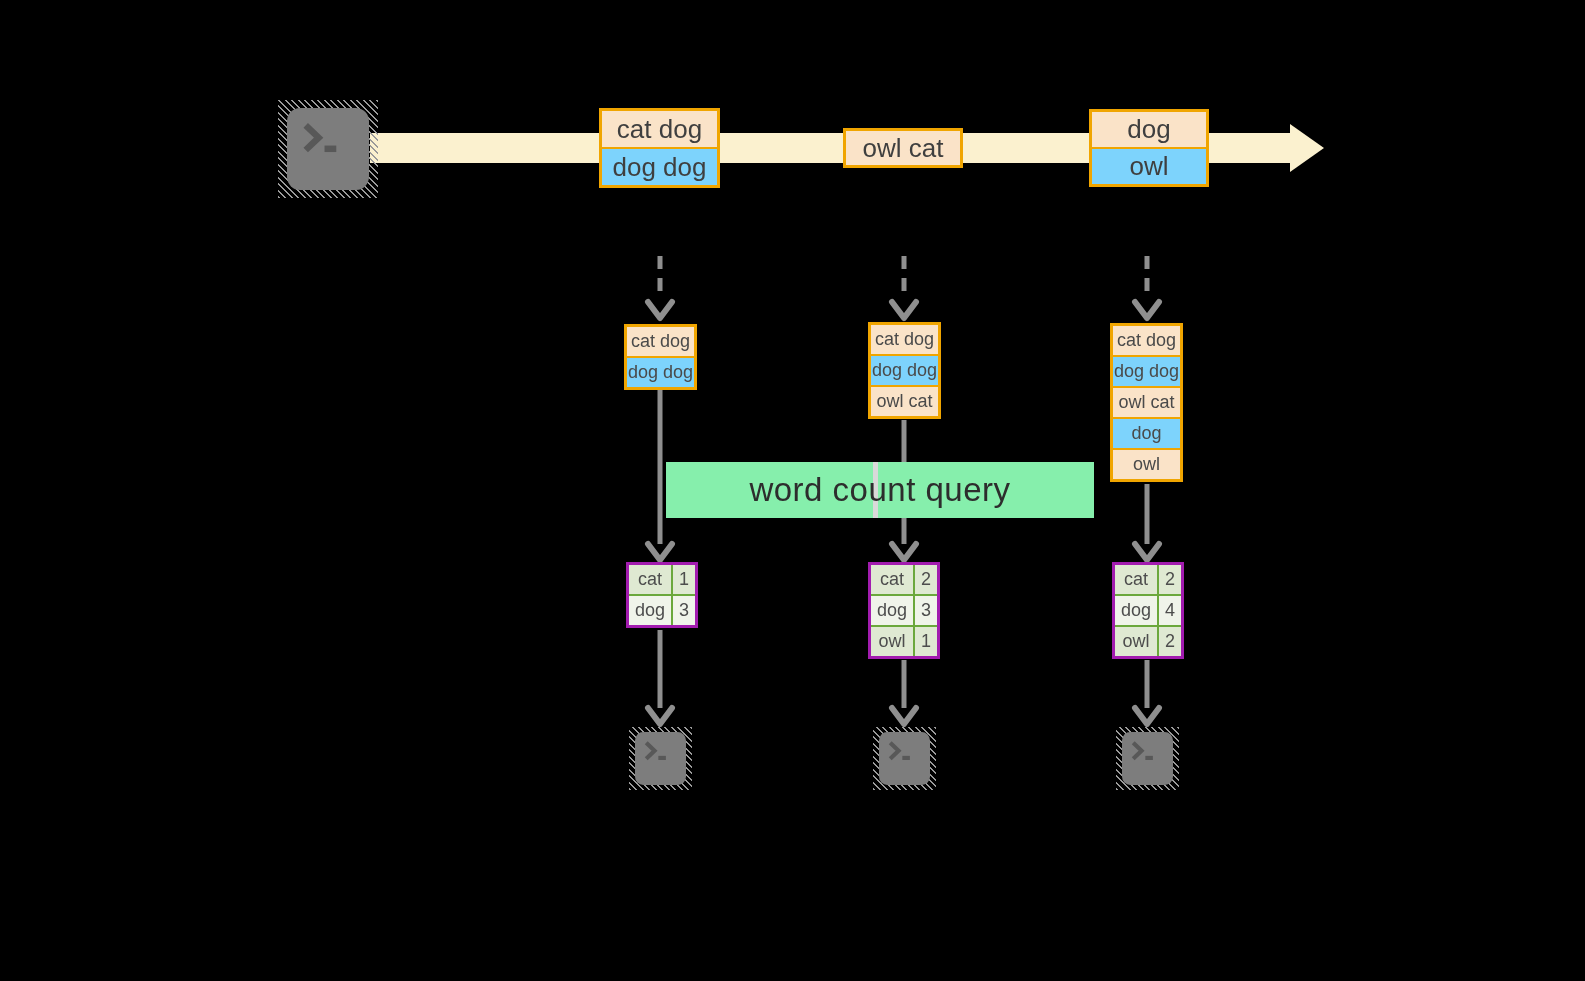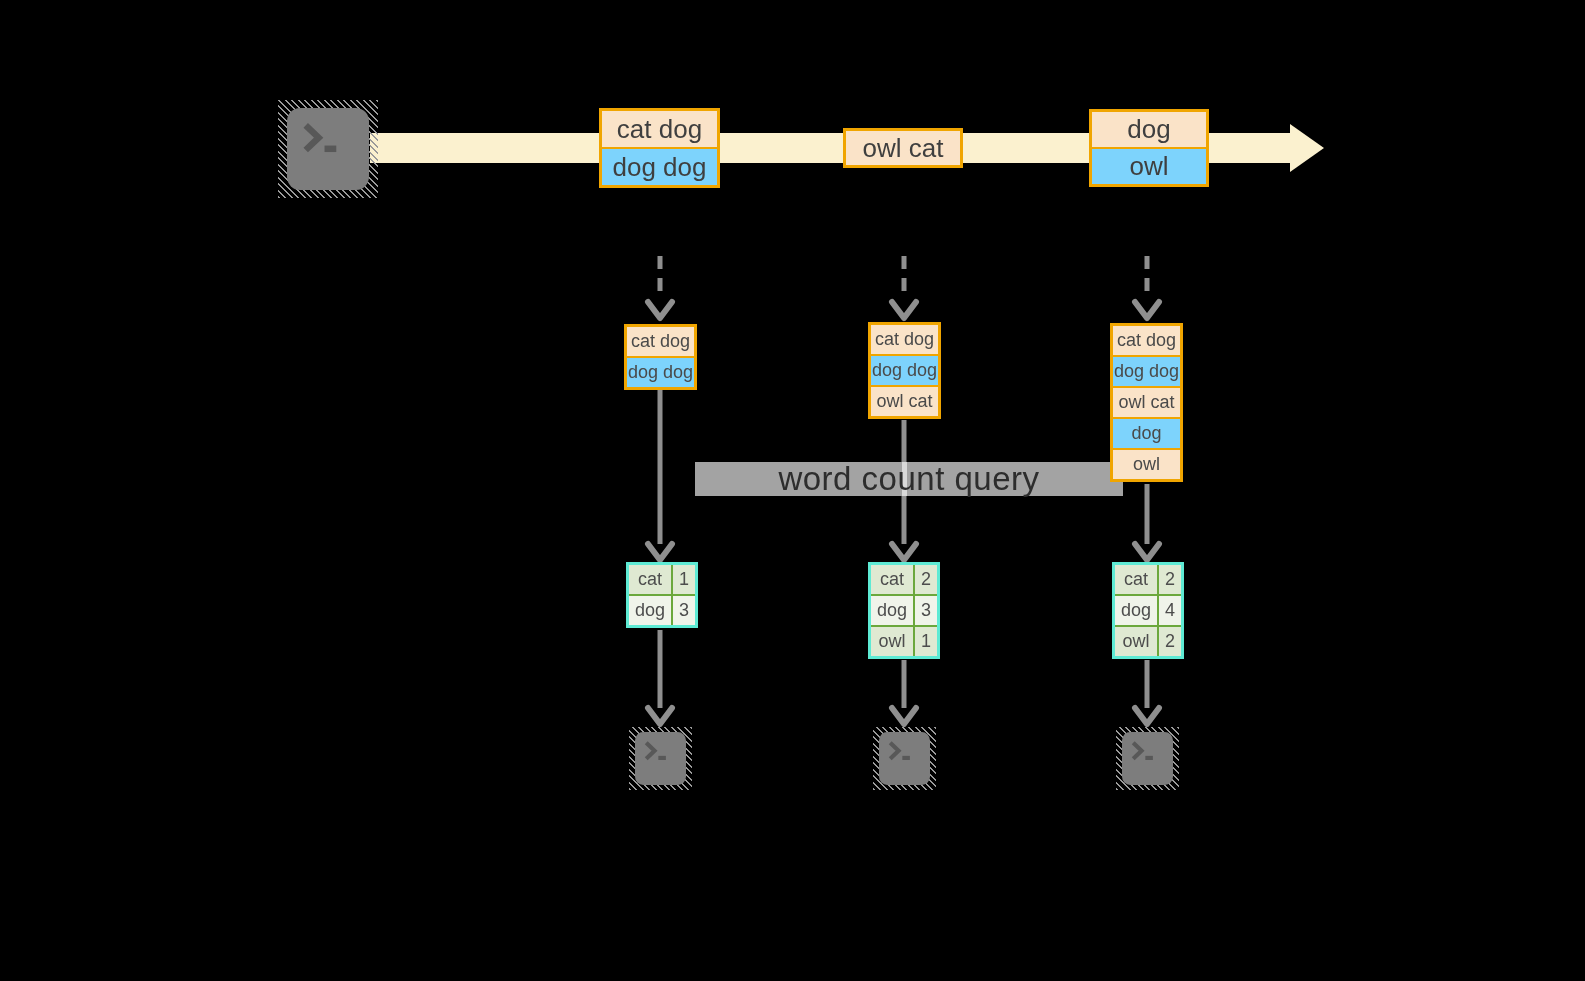--- a/index.html
+++ b/index.html
@@ -23,27 +23,27 @@
   .obox.single{grid-auto-rows:34px;}
   .ocell{display:flex;align-items:center;justify-content:center;
          font-size:26px;color:#3f3f3f;}
   .fill-peach{background:#fae3c8;}
   .fill-cream{background:#7dd3fc;}
   
   .buffer{position:absolute;z-index:3;display:grid;grid-auto-rows:29px;gap:2px;width:67px;
           background:#f0a500;border:3px solid #f0a500;}
   .bcell{display:flex;align-items:center;justify-content:center;font-size:18px;color:#4a4a4a;}
   
-  .banner{position:absolute;left:695px;top:462px;width:428px;height:34px;background:#a3a3a3;z-index:2;}
+  .banner{position:absolute;left:666px;top:462px;width:428px;height:56px;background:#86efac;z-index:2;}
   .banner-stem{position:absolute;left:207px;top:0;width:5px;height:100%;background:#d9d9d9;}
   .banner-label{position:absolute;inset:0;display:flex;align-items:center;justify-content:center;
                 font-size:33px;color:#2d2d2d;letter-spacing:0.5px;}
   
   .ctable{position:absolute;z-index:3;display:grid;grid-template-columns:42px 22px;
-          grid-auto-rows:29px;gap:2px;background:#6ba83c;border:3px solid #5eead4;}
+          grid-auto-rows:29px;gap:2px;background:#6ba83c;border:3px solid #a21caf;}
   .ccell{display:flex;align-items:center;justify-content:center;font-size:18px;color:#4d4d4d;}
   .fill-sage{background:#dfe9d2;}
   .fill-lgreen{background:#f0f4ea;}
   
   #arrows{position:absolute;inset:0;z-index:1;}
   .arr{stroke:#8f8f8f;stroke-width:5;fill:none;}
   .arr-head{stroke:#8f8f8f;stroke-width:6;fill:none;stroke-linecap:round;stroke-linejoin:round;}
   .arr-dash{stroke-dasharray:13 9;}
 </style>
 </head>

